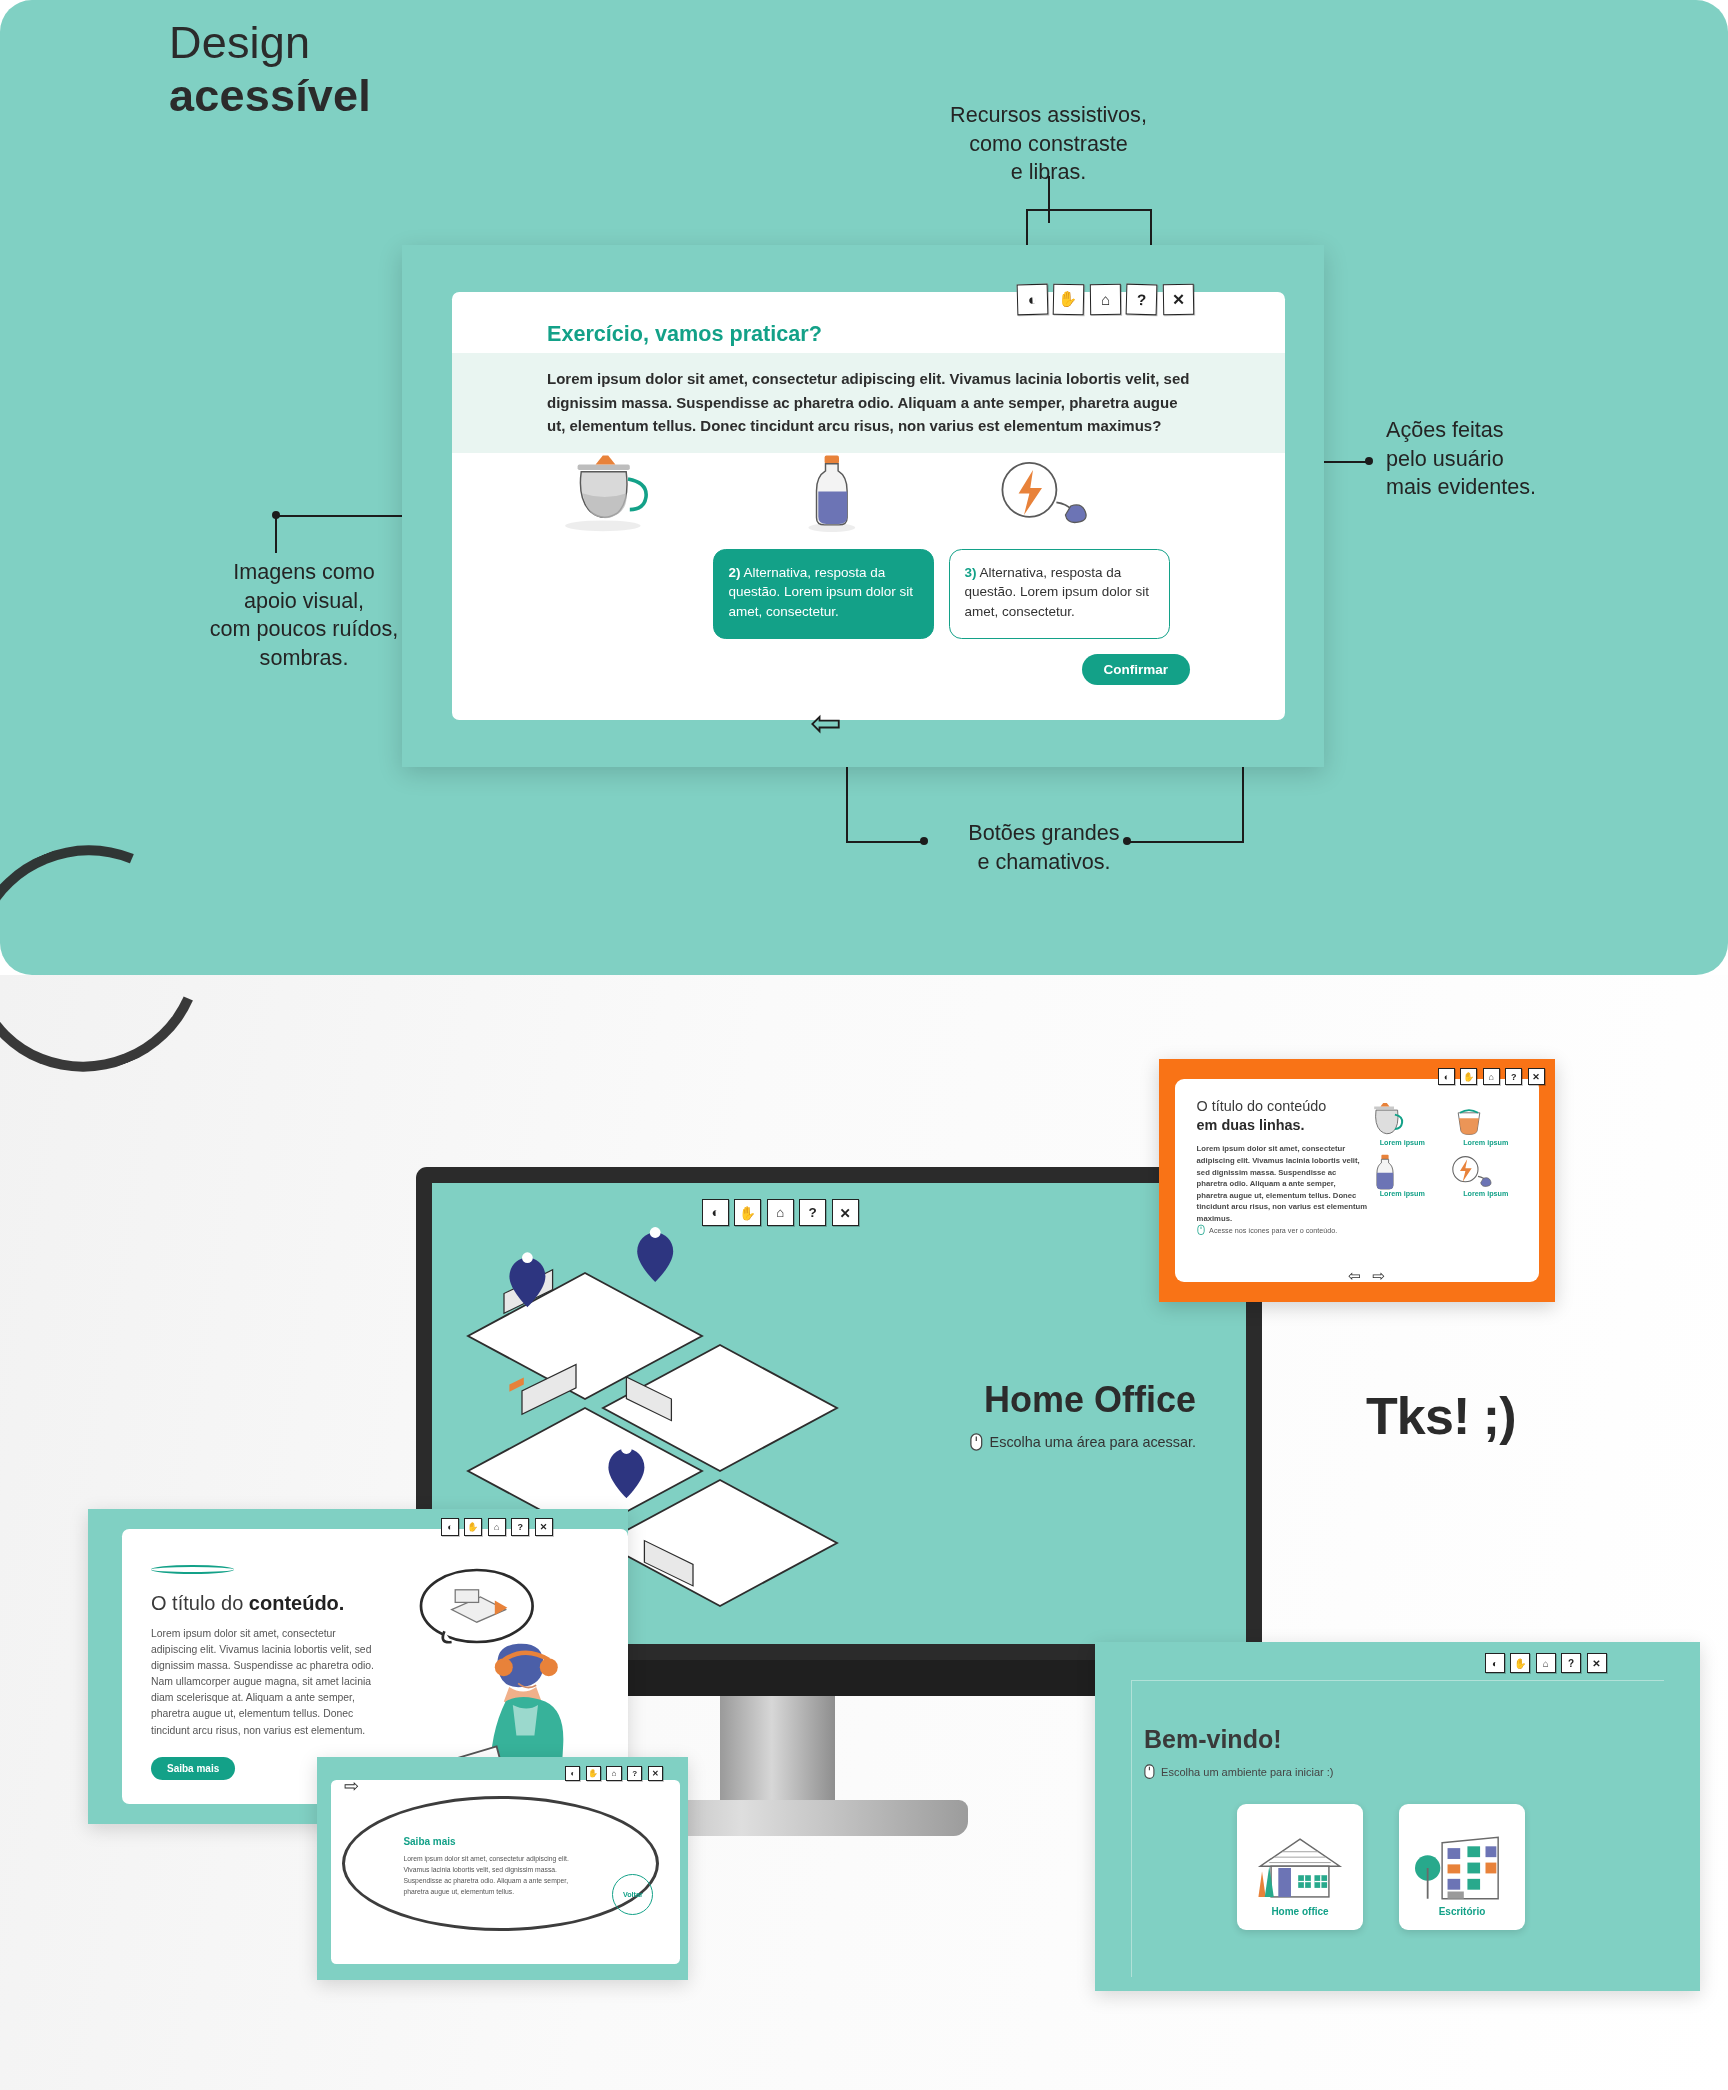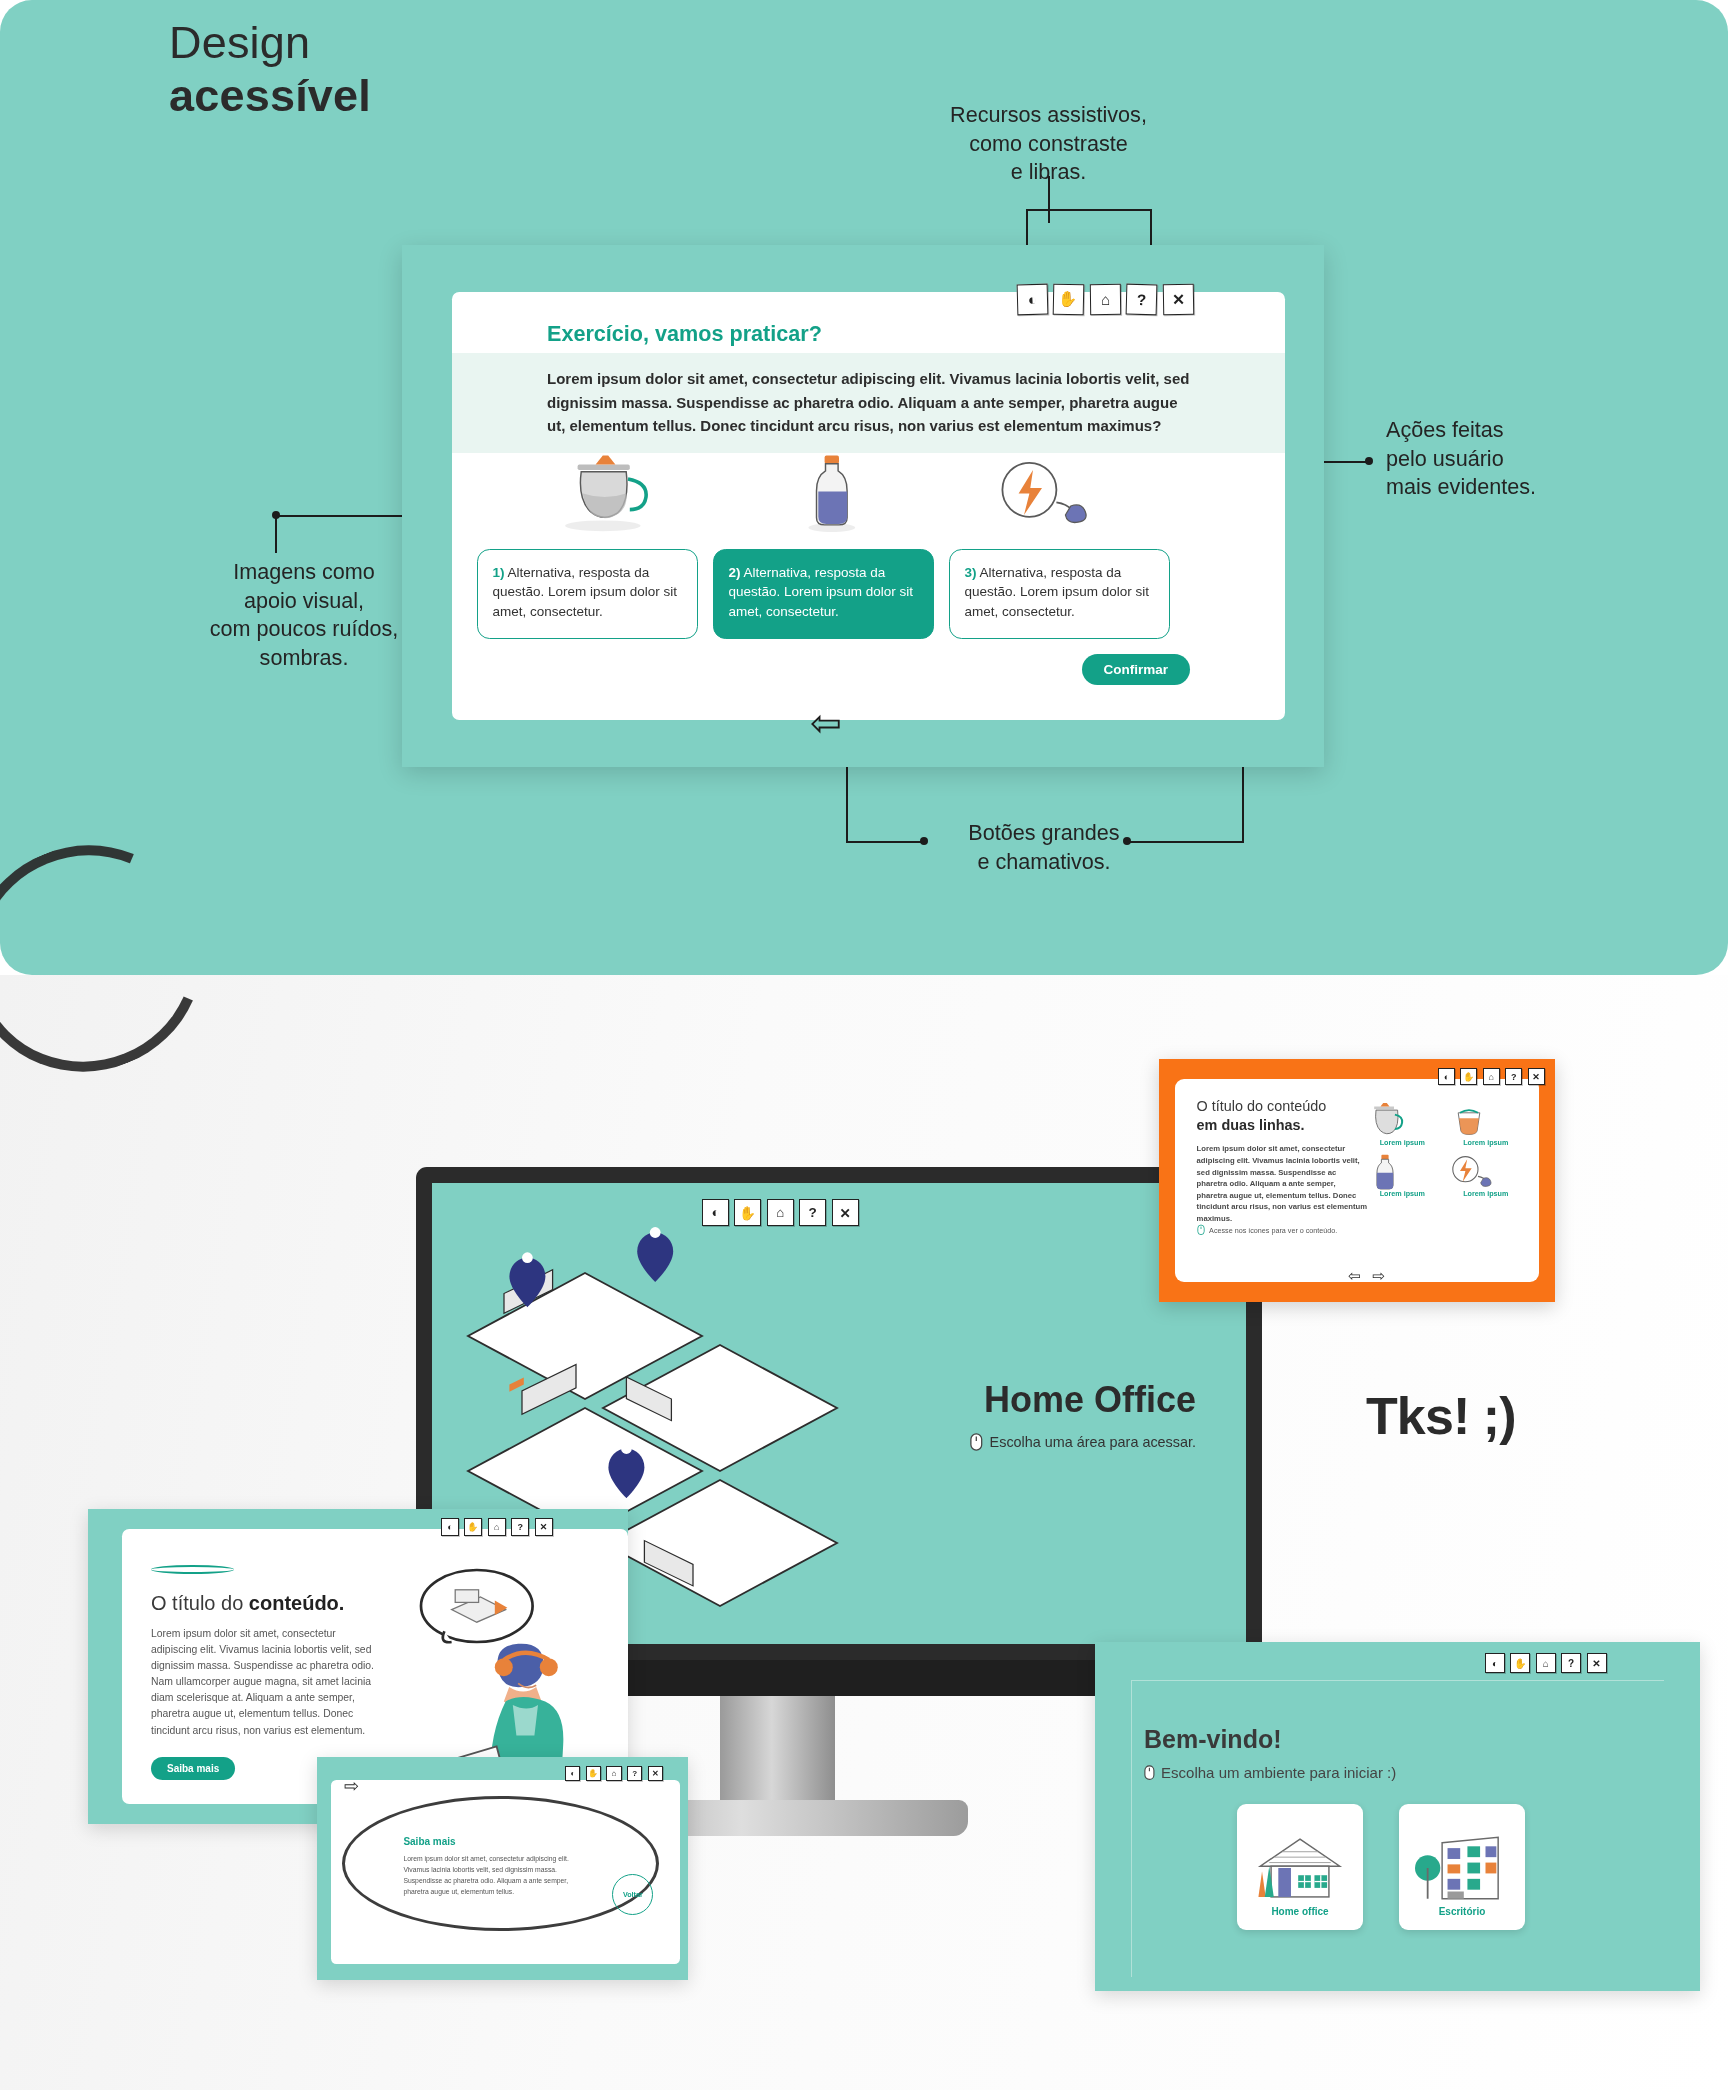--- a/index.html
+++ b/index.html
@@ -221,21 +221,21 @@
   #card-saiba-toolbar .tbtn { width: 15.3px; height: 15.3px; font-size: 8px; font-weight: bold; }
   #sm-arrow { position: absolute; left: 344px; top: 1775px; font-size: 18px; color: #2a2a2a; }
 
   
   #card-welcome {
     position: absolute; left: 1095px; top: 1642px; width: 605px; height: 349px;
     background: #80d0c3; box-shadow: 0 5.4px 18px rgba(0,0,0,.15);
   }
   #bw-title { position: absolute; left: 49px; top: 83px; font-size: 25px; font-weight: bold; color: #3a3a3a; }
   #bw-sub {
-    position: absolute; left: 49px; top: 122px; font-size: 15px; color: #444;
+    position: absolute; left: 49px; top: 122px; font-size: 11px; color: #444;
     display: flex; align-items: center; gap: 6.3px;
   }
   .bw-card {
     position: absolute; top: 162px; width: 126px; height: 126px;
     background: #fff; border-radius: 9px; box-shadow: 0 2.7px 7.2px rgba(0,0,0,.12);
     display: flex; flex-direction: column; align-items: center; justify-content: flex-end;
     padding-bottom: 12.6px;
   }
   #bw-card-home { left: 142px; }
   #bw-card-office { left: 304px; }
@@ -327,24 +327,20 @@
 
       <div class="illus" id="illus-3">
         <svg width="153" height="81" viewBox="0 0 170 90">
           <circle cx="66" cy="42" r="30" fill="none" stroke="#5a5a5a" stroke-width="2"></circle>
           <path d="M70 20 l-16 26 h12 l-6 24 l20 -30 h-13z" fill="#e8823a"></path>
           <path d="M96 56 q14 2 20 12" fill="none" stroke="#5a5a5a" stroke-width="2"></path>
           <path d="M112 60 q12 -4 16 6 q4 10 -8 12 q-12 2 -14 -8 z" fill="#6c74b5" stroke="#5a5a5a" stroke-width="1.4"></path>
         </svg>
       </div>
 
-      <div class="alt outline" id="alt-1">
-        <span class="num">1)</span>
-        <span>Alternativa, resposta da questão. Lorem ipsum dolor sit amet, consectetur.</span>
-      </div>
       <div class="alt filled" id="alt-2">
         <span class="num">2)</span>
         <span>Alternativa, resposta da questão. Lorem ipsum dolor sit amet, consectetur.</span>
       </div>
       <div class="alt outline" id="alt-3">
         <span class="num">3)</span>
         <span>Alternativa, resposta da questão. Lorem ipsum dolor sit amet, consectetur.</span>
       </div>
 
       <button id="confirm-btn">Confirmar</button>

